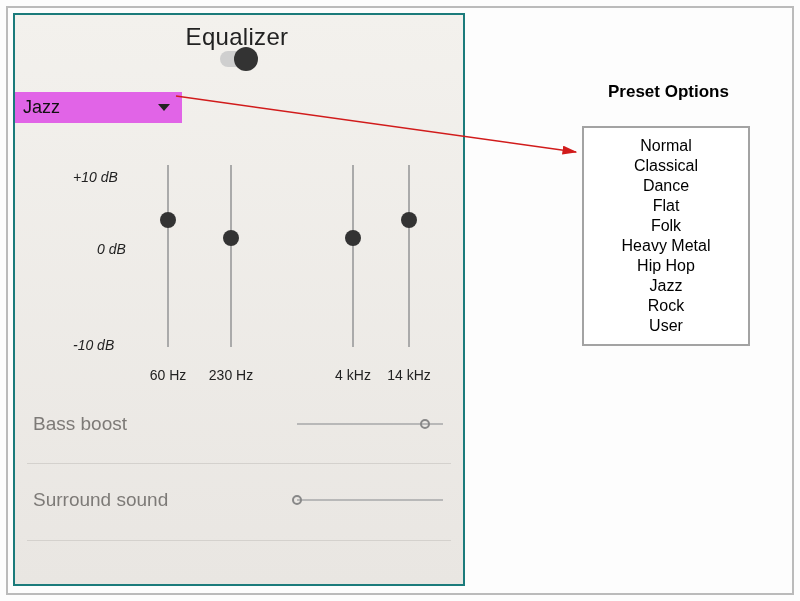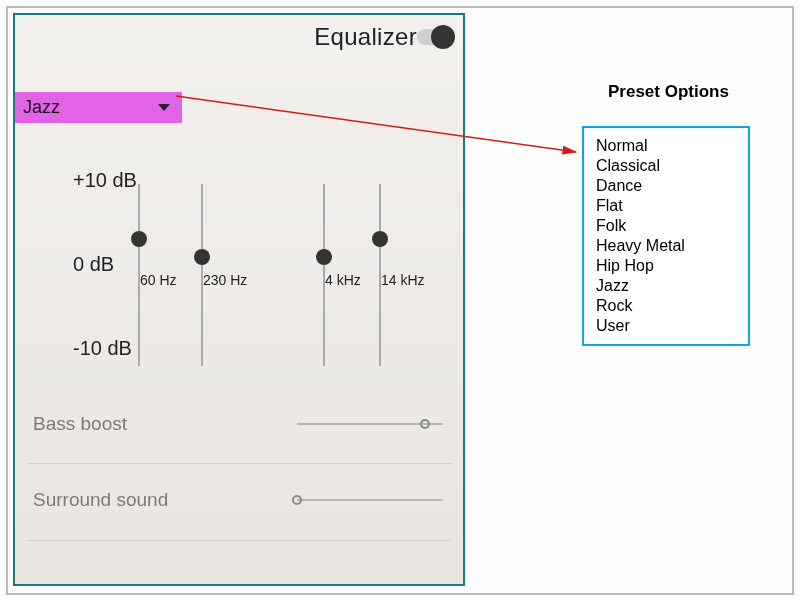--- a/index.html
+++ b/index.html
@@ -23,20 +23,21 @@
     width: 452px; height: 573px;
     border: 2px solid #1b7b7b;
     background: #e9e6e2;
     background: linear-gradient(to bottom, #f3f1ed, #e9e6e2);
   }
   .dev-header {
     display: flex;
     align-items: center;
     justify-content: flex-end;
     padding: 8px 12px 10px 8px;
+    flex-direction: column;
   }
   .dev-title {
     font-size: 24px;
     color: #222;
     font-weight: 400;
     letter-spacing: 0.3px;
   }
   .toggle {
     width: 34px; height: 16px;
     background: #cfcfcf;
@@ -71,33 +72,34 @@
     border-top: 7px solid #222;
   }
   .eq-area {
     position: absolute;
     left: 48px; top: 140px;
     width: 380px; height: 250px;
   }
   .db-label {
     position: absolute;
     left: 10px;
-    font-size: 20px;
+    font-size: 14px;
     color: #222;
     text-align: center;
+    font-style: italic;
   }
   .db-top { top: 14px; }
-  .db-mid { top: 98px; }
+  .db-mid { top: 86px; margin-left: 24px; }
   .db-bot { top: 182px; }
   .band {
     position: absolute;
     width: 60px;
     height: 230px;
     display: flex;
-    flex-direction: row;
+    flex-direction: column;
     align-items: center;
   }
   .track {
     width: 2px;
     height: 182px;
     background: #aaa;
     margin-top: 10px;
     position: relative;
   }
   .thumb {
@@ -153,25 +155,26 @@
   .annot-title {
     position: absolute;
     left: 608px; top: 82px;
     font-size: 17px;
     font-weight: 700;
   }
   .annot-box {
     position: absolute;
     left: 582px; top: 126px;
     width: 168px;
-    border: 2px solid #0ea5e9;
+    border: 2px solid #a3a3a3;
     background: #fff;
     padding: 8px 12px;
     font-size: 16px;
     line-height: 20px;
+    text-align: center;
   }
   svg.arrow {
     position: absolute;
     pointer-events: none;
   }
 </style>
 </head>
 <body>
 
 <div class="outer-frame"></div>

